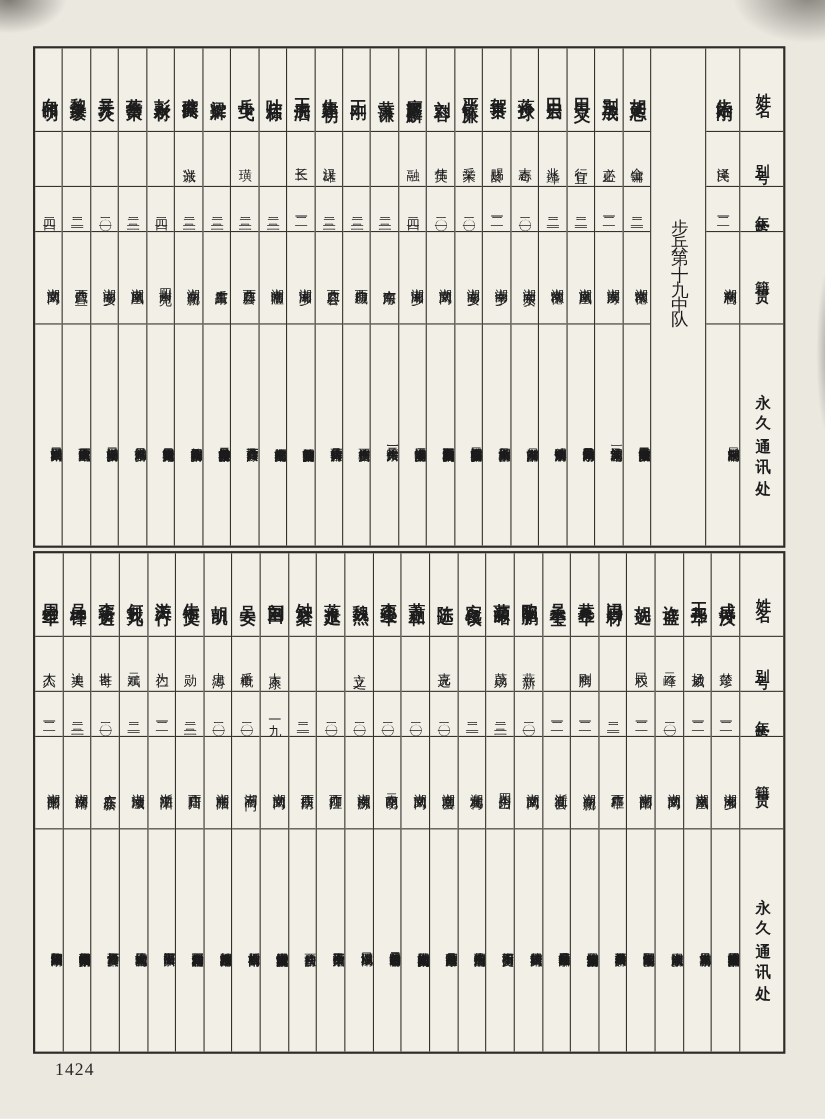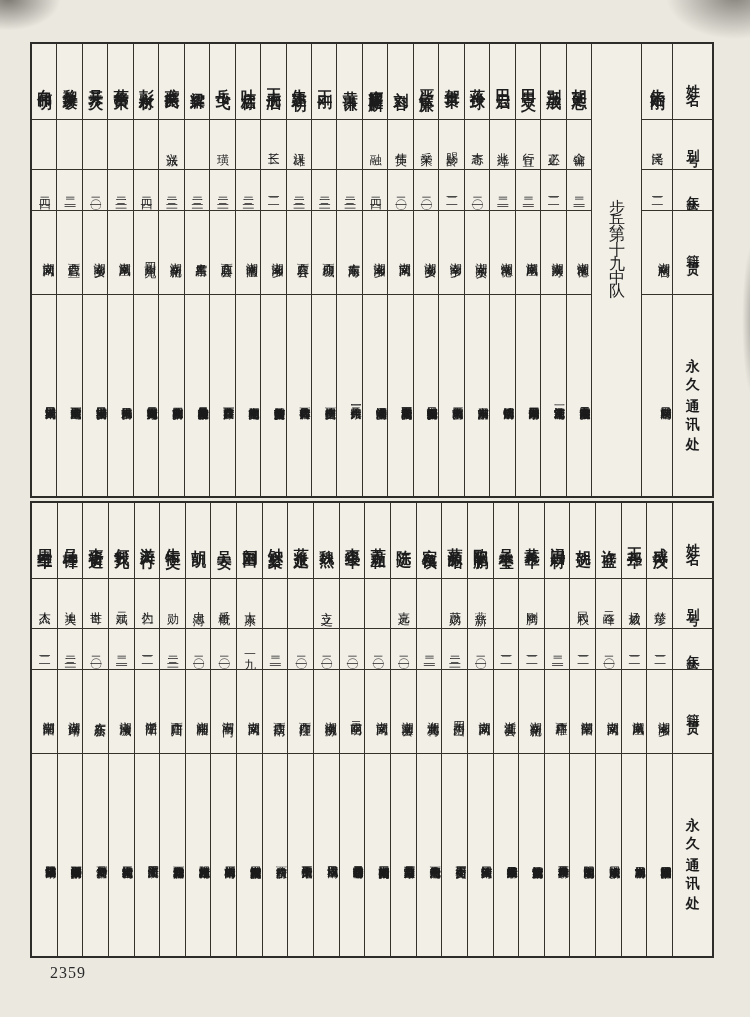--- a/index.html
+++ b/index.html
@@ -441,14 +441,14 @@
   </div>
       <div class="col entry-col">
     <div class="cell name vtext">周维军</div>
     <div class="cell alias vtext">杰人</div>
     <div class="cell age vtext">二一</div>
     <div class="cell native vtext">湖南邵阳</div>
     <div class="cell address vtext">湖南邵阳杨家滩马溪信箱</div>
   </div>
     </div>
 
-  <div class="page-number">2359</div>
+  <div class="page-number">1424</div>
 </div>
 
 </body></html>

